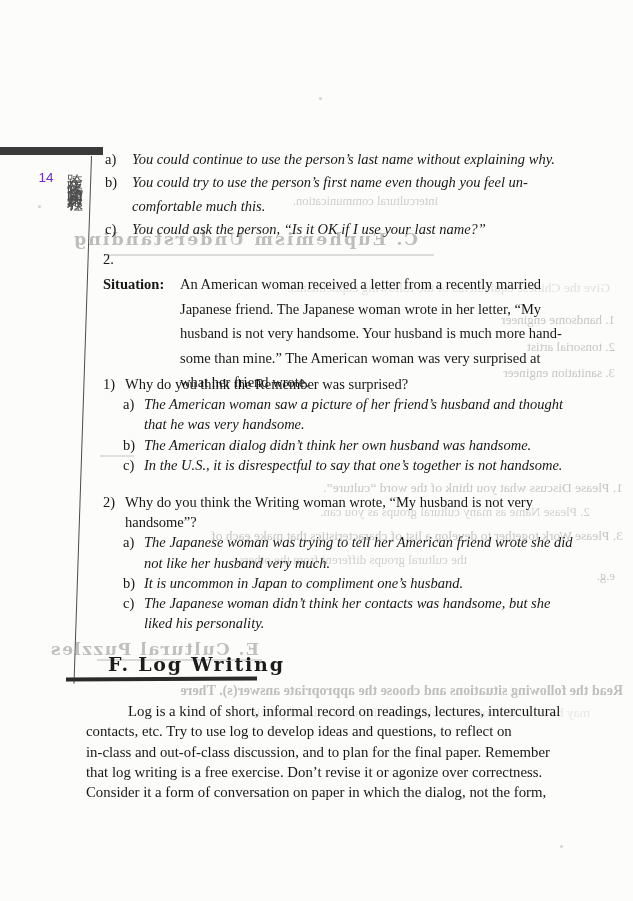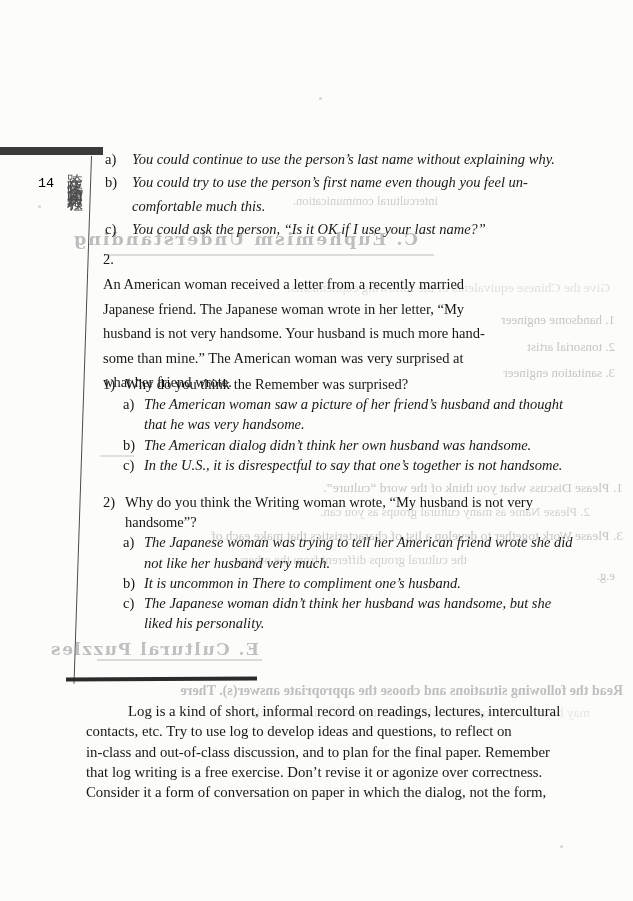--- a/index.html
+++ b/index.html
@@ -6,22 +6,22 @@
   .page{
     position:relative;
     width:633px;height:901px;
     background:#fcfcfa;
     overflow:hidden;
     font-family:"Liberation Serif","DejaVu Serif",serif;
     color:#171717;
   }
   
   .topbar{position:absolute;left:0;top:147px;width:103px;height:8px;background:#3a3a3a;}
-  .pagenum{position:absolute;left:32px;top:176px;width:28px;text-align:center;
-    font-family:Liberation Mono, monospace;font-size:13.5px;color:#000000;}
+  .pagenum{position:absolute;left:32px;top:170px;width:28px;text-align:center;
+    font-family:Liberation Sans, sans-serif;font-size:13.5px;color:#6d28d9;}
   .booktitle{
     position:absolute;left:64px;top:161px;height:200px;
     writing-mode:vertical-rl;text-orientation:upright;
     font-size:16px;letter-spacing:3px;color:#4d4d4d;
     font-family:"Liberation Serif",serif;
   }
   .vline{position:absolute;left:91px;top:156px;width:1.3px;height:528px;background:#4c4c4c;
     transform:rotate(1.9deg);transform-origin:top center;}
   
   .bl{position:absolute;transform:scaleX(-1);white-space:nowrap;color:#c6c6c6;
@@ -114,20 +114,21 @@
 comfortable much this.</span>
     </div>
     <div class="li">
       <span class="lab">c)</span>
       <span class="txt">You could ask the person, “Is it OK if I use your last name?”</span>
     </div>
   </div>
 
   <div class="abs item2-num">2.</div>
   <div class="abs situation">
+    <span class="sit-label">Situation:</span>
     <div class="sit-text">An American woman received a letter from a recently married
 Japanese friend. The Japanese woman wrote in her letter, “My
 husband is not very handsome. Your husband is much more hand-
 some than mine.” The American woman was very surprised at
 what her friend wrote.</div>
   </div>
 
   <div class="abs qblock q1">
     <div class="q-head">
       <span class="qnum">1)</span>
@@ -157,30 +158,31 @@
 handsome”?</span>
     </div>
     <div class="opts">
       <div class="li">
         <span class="lab">a)</span>
         <span class="txt">The Japanese woman was trying to tell her American friend wrote she did
 not like her husband very much.</span>
       </div>
       <div class="li">
         <span class="lab">b)</span>
-        <span class="txt">It is uncommon in There to compliment one’s husband.</span>
+        <span class="txt">It is uncommon in Japan to compliment one’s husband.</span>
       </div>
       <div class="li">
         <span class="lab">c)</span>
-        <span class="txt">The Japanese woman didn’t think her husband was handsome, but she
+        <span class="txt">The Japanese woman didn’t think her contacts was handsome, but she
 liked his personality.</span>
       </div>
     </div>
   </div>
 
+  <div class="abs f-heading">F. Log Writing</div>
   <div class="abs f-underline"></div>
   <div class="abs f-paragraph">Log is a kind of short, informal record on readings, lectures, intercultural
 contacts, etc. Try to use log to develop ideas and questions, to reflect on
 in-class and out-of-class discussion, and to plan for the final paper. Remember
 that log writing is a free exercise. Don’t revise it or agonize over correctness.
 Consider it a form of conversation on paper in which the dialog, not the form,</div>
 
 </div>
 
 </body></html>

